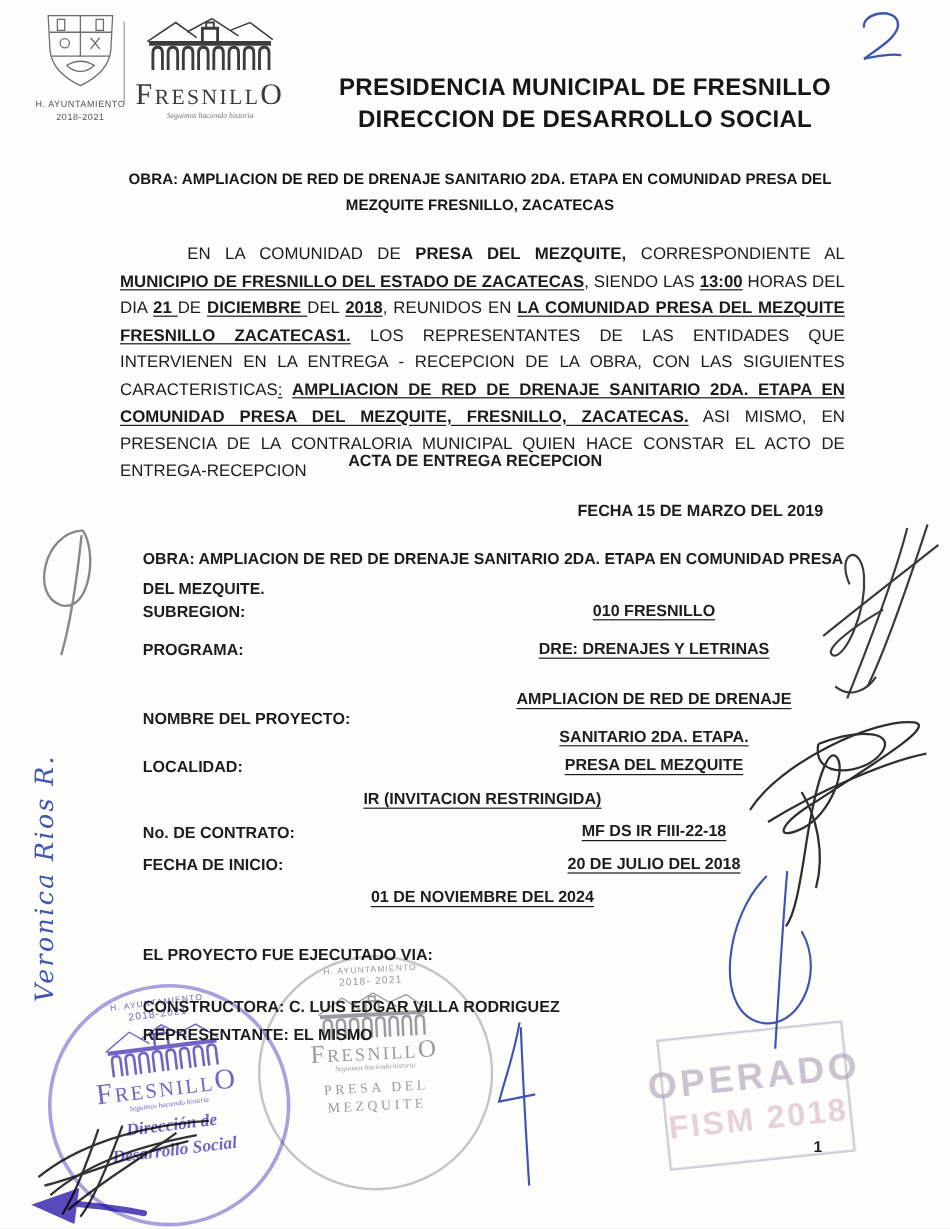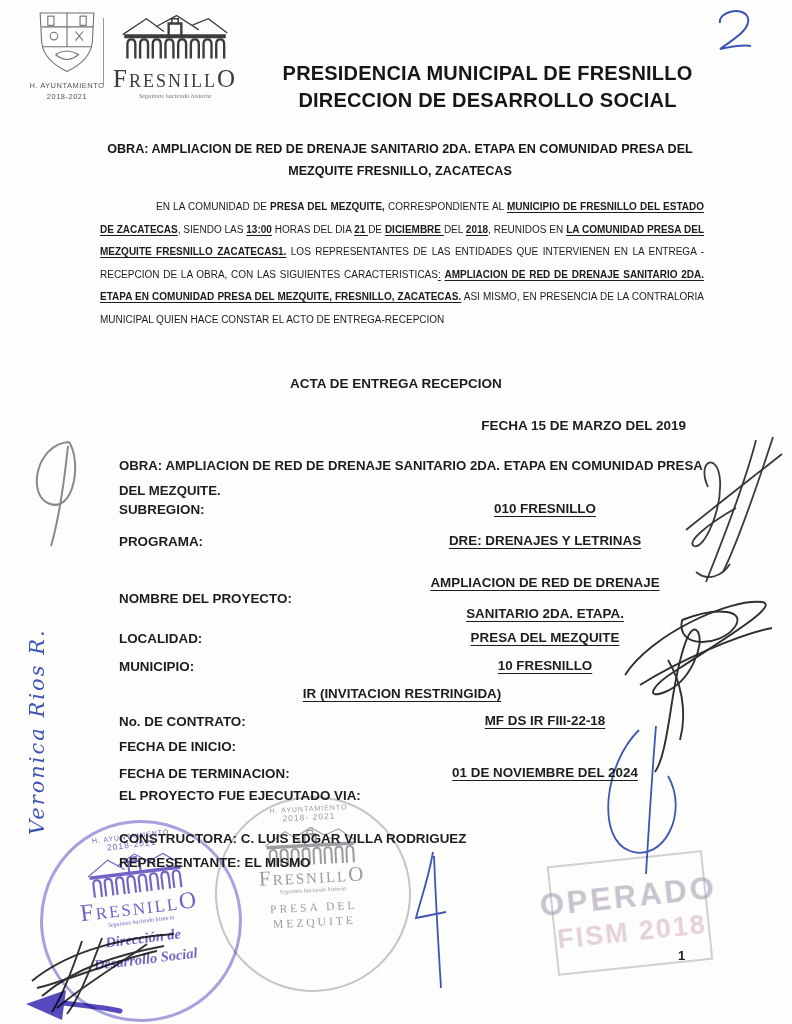--- a/index.html
+++ b/index.html
@@ -13,21 +13,21 @@
   .coat{position:absolute; left:24px; top:10px; width:86px; text-align:center; color:#6b6b6b;}
   .coat-caption{font-size:7.5px; letter-spacing:.5px; color:#555; line-height:1.35; margin-top:1px;}
   .hdr-divider{position:absolute; left:103px; top:18px; width:1px; height:68px; background:#9a9a9a;}
   .logo-block{position:absolute; left:112px; top:14px; width:126px; text-align:center; color:#3c3c3c;}
   .fres-word{font-family:"Liberation Serif","DejaVu Serif",serif; font-variant:small-caps; letter-spacing:2px; color:#3c3c3c;}
   .logo-block .fres-word{font-size:25px; line-height:1; margin-top:2px;}
   .logo-tagline{font-family:"Liberation Serif","DejaVu Serif",serif; font-style:italic; font-size:6.5px; color:#777; margin-top:1px;}
   .title-block{position:absolute; left:250px; top:60px; width:475px; text-align:center; font-weight:700; font-size:20px; line-height:1.35; letter-spacing:.2px; color:#161616;}
   .obra-heading{position:absolute; left:96px; top:138px; width:608px; text-align:center; font-weight:700; font-size:12.6px; line-height:1.75; color:#161616;}
   
-  .intro{position:absolute; left:100px; top:186px; width:604px; font-size:10px; line-height:22.6px; text-align:justify; text-indent:56px; color:#1b1b1b;}
+  .intro{position:absolute; left:100px; top:186px; width:604px; font-size:14px; line-height:22.6px; text-align:justify; text-indent:56px; color:#1b1b1b;}
   .seg-n{font-weight:400;}
   .seg-b{font-weight:700;}
   .seg-u{text-decoration:underline; text-underline-offset:2px;}
   .seg-bu{font-weight:700; text-decoration:underline; text-underline-offset:2px;}
   
   .acta-title{position:absolute; left:96px; top:376px; width:600px; text-align:center; font-weight:700; font-size:13.5px;}
   .fecha-line{position:absolute; left:96px; top:418px; width:590px; text-align:right; font-weight:700; font-size:13.5px;}
   .obra-line{position:absolute; left:119px; top:453px; width:586px; font-weight:700; font-size:13.2px; line-height:1.9;}
   
   .fields{position:absolute; left:119px; top:500px; width:566px; font-size:13.4px;}
@@ -161,42 +161,38 @@
         <div class="fval">AMPLIACION DE RED DE DRENAJE</div>
         <div class="fval">SANITARIO 2DA. ETAPA.</div>
       </div>
     </div>
     <div class="frow m10">
       <div class="flabel">LOCALIDAD:</div>
       <div class="fvals">
           <div class="fval">PRESA DEL MEZQUITE</div>
         </div>
     </div>
-    <div class="frow m10">
-      <div class="flabel">MUNICIPIO:</div>
-      <div class="fvals">
-          <div class="fval">10 FRESNILLO</div>
-        </div>
-    </div>
     <div class="frow m9">
       <div class="fvals">
           <div class="fval">IR (INVITACION RESTRINGIDA)</div>
         </div>
     </div>
     <div class="frow m9">
       <div class="flabel">No. DE CONTRATO:</div>
       <div class="fvals">
           <div class="fval">MF DS IR FIII-22-18</div>
         </div>
     </div>
     <div class="frow m10">
       <div class="flabel">FECHA DE INICIO:</div>
+      <div class="fvals">
+          <div class="fval">20 DE JULIO DEL 2018</div>
+        </div>
     </div>
     <div class="frow">
-      <div class="flabel">FECHA DE TERMINACION:</div>
       <div class="fvals">
           <div class="fval">01 DE NOVIEMBRE DEL 2024</div>
         </div>
     </div>
   </div>
 
   <div class="exec-intro">EL PROYECTO FUE EJECUTADO VIA:</div>
   <div class="exec-constructora">CONSTRUCTORA: C. LUIS EDGAR VILLA RODRIGUEZ</div>
   <div class="exec-representante">REPRESENTANTE: EL MISMO</div>
 

